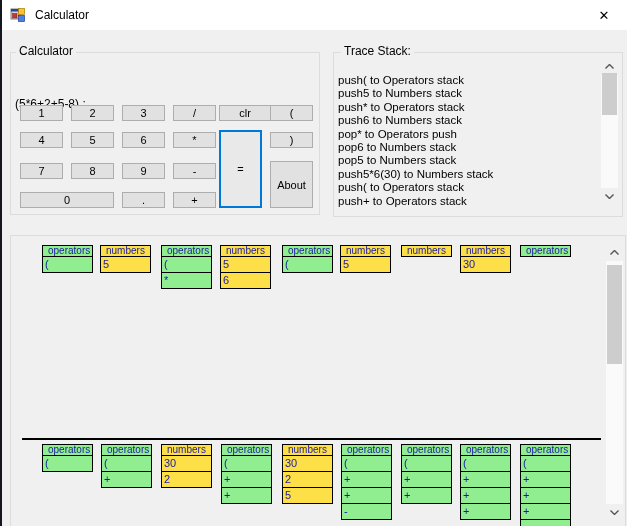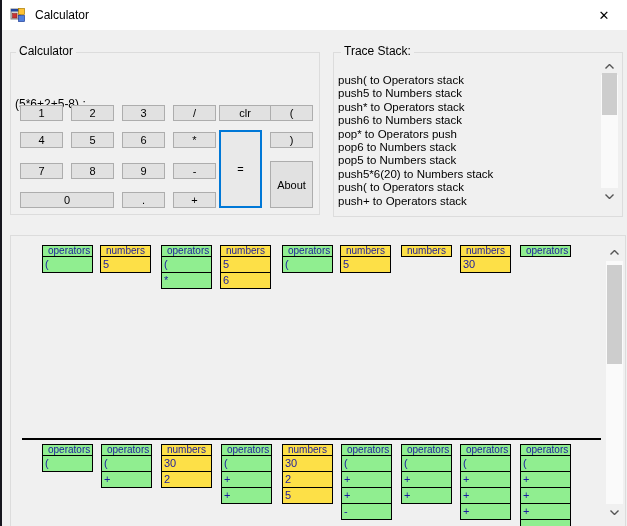--- a/index.html
+++ b/index.html
@@ -114,21 +114,21 @@
   <div id="gb-trace" class="groupbox"></div>
   <span id="gb-trace-label" class="gb-label">Trace Stack:</span>
   <div id="trace-list">
       <div class="trace-item">push( to Operators stack</div>
       <div class="trace-item">push5 to Numbers stack</div>
       <div class="trace-item">push* to Operators stack</div>
       <div class="trace-item">push6 to Numbers stack</div>
       <div class="trace-item">pop* to Operators push</div>
       <div class="trace-item">pop6 to Numbers stack</div>
       <div class="trace-item">pop5 to Numbers stack</div>
-      <div class="trace-item">push5*6(20) to Numbers stack</div>
+      <div class="trace-item">push5*6(30) to Numbers stack</div>
       <div class="trace-item">push( to Operators stack</div>
       <div class="trace-item">push+ to Operators stack</div>
     </div>
   <div id="sb-list" class="scrollbar">
     <div class="sb-arrow" style="top:0">
       <svg width="9" height="5" viewBox="0 0 9 5">
           <polyline points="0.5,4.5 4.5,0.5 8.5,4.5" fill="none" stroke="#555" stroke-width="1.4"></polyline>
         </svg>
     </div>
     <div class="sb-thumb" style="top:15px;height:42px"></div>

